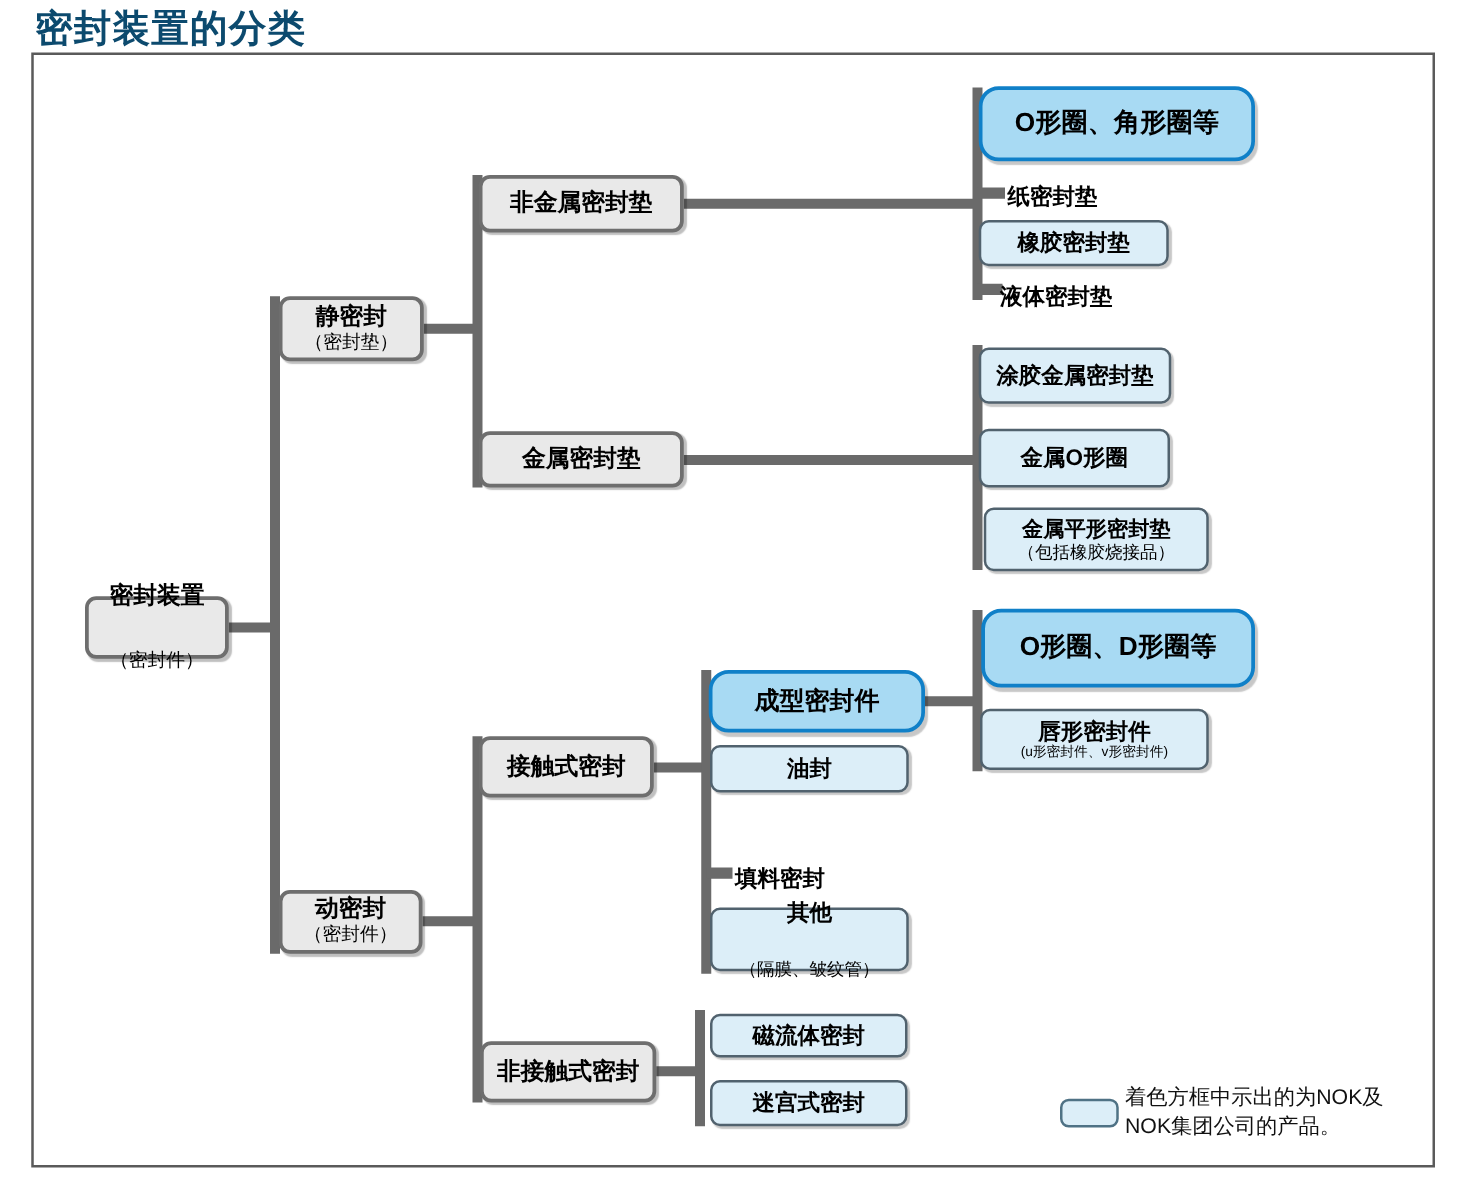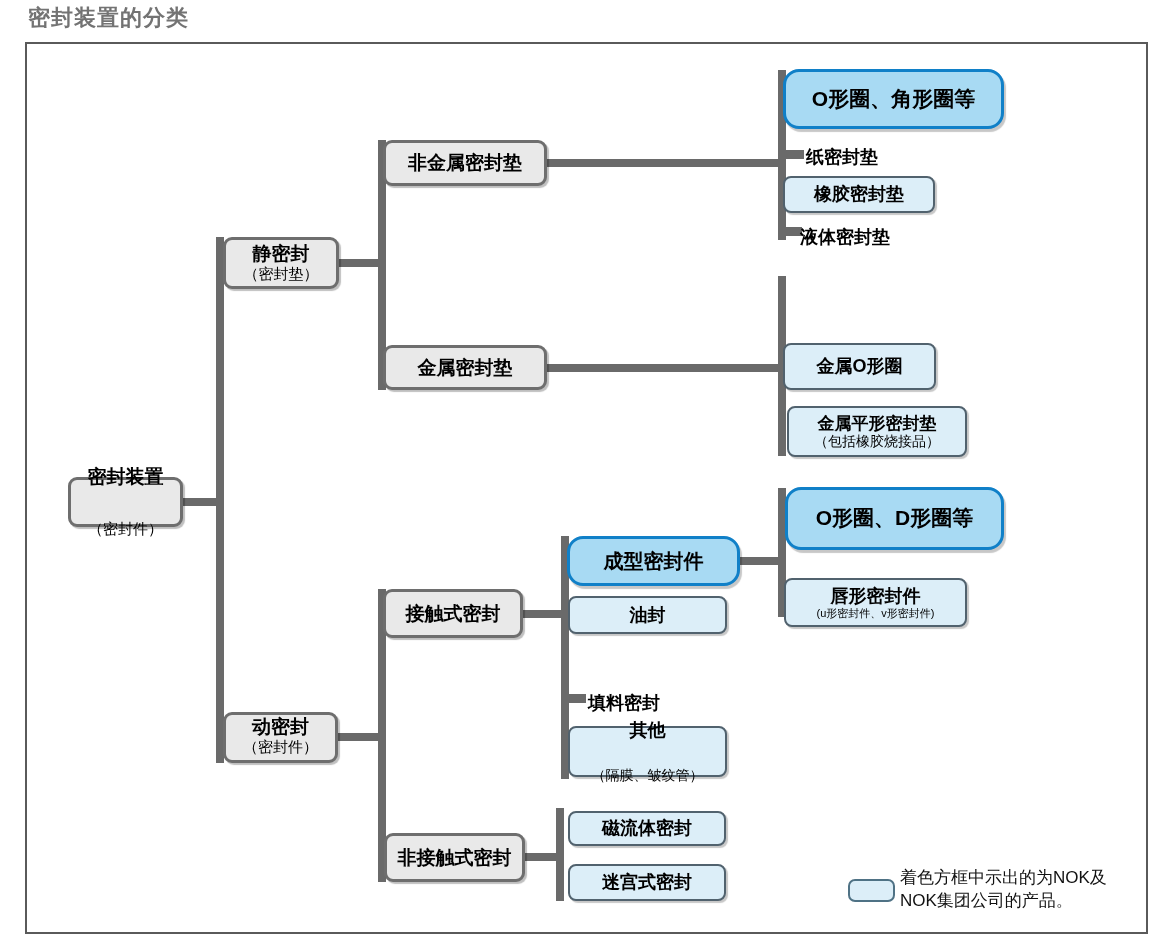--- a/index.html
+++ b/index.html
@@ -8,21 +8,21 @@
     --product-fill:#dceef8;
     --product-border:#51626e;
     --highlight-fill:#a8daf3;
     --highlight-border:#1080c8;
     --line-color:#6a6a6a;
     --text-color:#000000;
   }
   html,body{margin:0;padding:0;background:#ffffff;}
   body{font-family:"Liberation Sans","DejaVu Sans",sans-serif;color:var(--text-color);}
   #stage{position:relative;width:1173px;height:942px;background:#ffffff;overflow:hidden;}
-  .title{position:absolute;left:28px;top:3px;font-size:22px;font-weight:bold;letter-spacing:1px;color:#737373;text-align:center;}
+  .title{position:absolute;left:28px;top:3px;font-size:30px;font-weight:bold;letter-spacing:1px;color:#0c4a6e;text-align:center;}
   .frame{position:absolute;left:25px;top:42px;width:1119px;height:888px;border:2px solid #5a5a5a;background:#ffffff;}
   .line{position:absolute;background:var(--line-color);z-index:1;}
   .box{position:absolute;z-index:2;display:flex;flex-direction:column;align-items:center;justify-content:center;
        box-sizing:border-box;text-align:center;line-height:1.15;}
   .gray{background:var(--category-fill);border:3px solid var(--category-border);border-radius:9px;
         box-shadow:2px 2px 1px rgba(0,0,0,0.25);}
   .product{background:var(--product-fill);border:2.5px solid var(--product-border);border-radius:8px;
         box-shadow:2px 2px 1px rgba(0,0,0,0.22);justify-content:center;}
   .highlight{background:var(--highlight-fill);border:3.5px solid var(--highlight-border);border-radius:16px;
         box-shadow:2px 3px 1px rgba(0,0,0,0.22);}
@@ -94,35 +94,38 @@
   <div class="box highlight" style="left:567px;top:536px;width:173px;height:50px;">
     <span class="t1" style="font-size:20px;">成型密封件</span>
   </div>
   <div class="box highlight" style="left:785px;top:487px;width:219px;height:63px;">
     <span class="t1">O形圈、D形圈等</span>
   </div>
 
   <div class="box product" style="left:783px;top:176px;width:152px;height:37px;">
     <span class="t1">橡胶密封垫</span>
   </div>
+  <div class="box product" style="left:783px;top:278px;width:154px;height:45px;">
+    <span class="t1">涂胶金属密封垫</span>
+  </div>
   <div class="box product" style="left:783px;top:343px;width:153px;height:47px;">
     <span class="t1">金属O形圈</span>
   </div>
   <div class="box product" style="left:787px;top:406px;width:180px;height:51px;">
     <span class="t1" style="font-size:17px;">金属平形密封垫</span>
     <span class="t2">（包括橡胶烧接品）</span>
   </div>
   <div class="box product" style="left:568px;top:596px;width:159px;height:38px;">
     <span class="t1">油封</span>
   </div>
   <div class="box product" style="left:568px;top:726px;width:159px;height:51px;gap:27px;">
     <span class="t1">其他</span>
     <span class="t2">（隔膜、皱纹管）</span>
   </div>
-  <div class="box product" style="left:784px;top:567px;width:183px;height:49px;margin-top:11px;">
+  <div class="box product" style="left:784px;top:567px;width:183px;height:49px;">
     <span class="t1">唇形密封件</span>
     <span class="t2" style="font-size:11px;">(u形密封件、v形密封件)</span>
   </div>
   <div class="box product" style="left:568px;top:811px;width:158px;height:35px;">
     <span class="t1">磁流体密封</span>
   </div>
   <div class="box product" style="left:568px;top:864px;width:158px;height:37px;">
     <span class="t1">迷宫式密封</span>
   </div>
 

